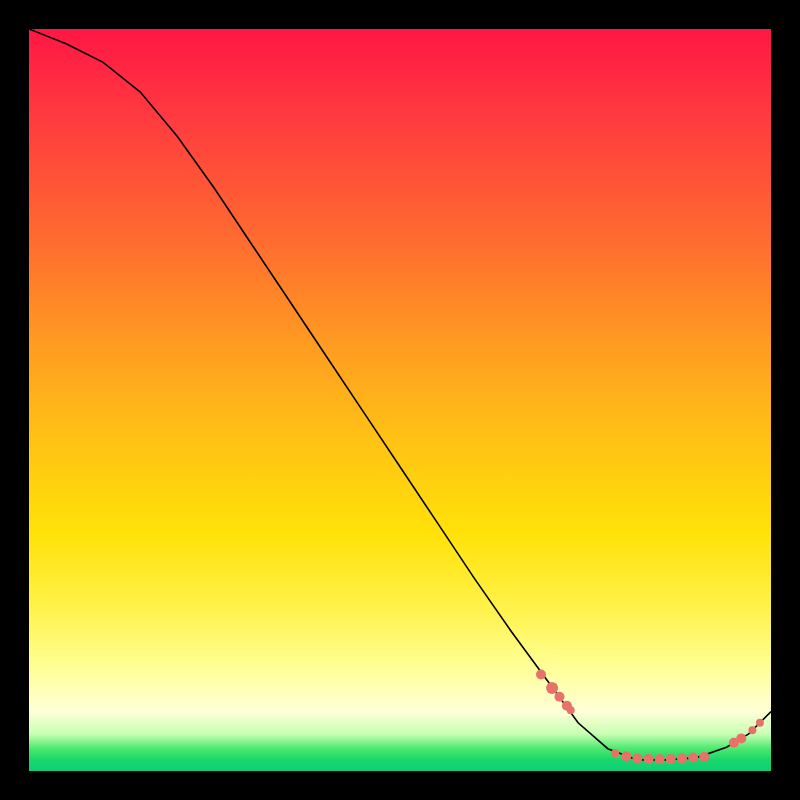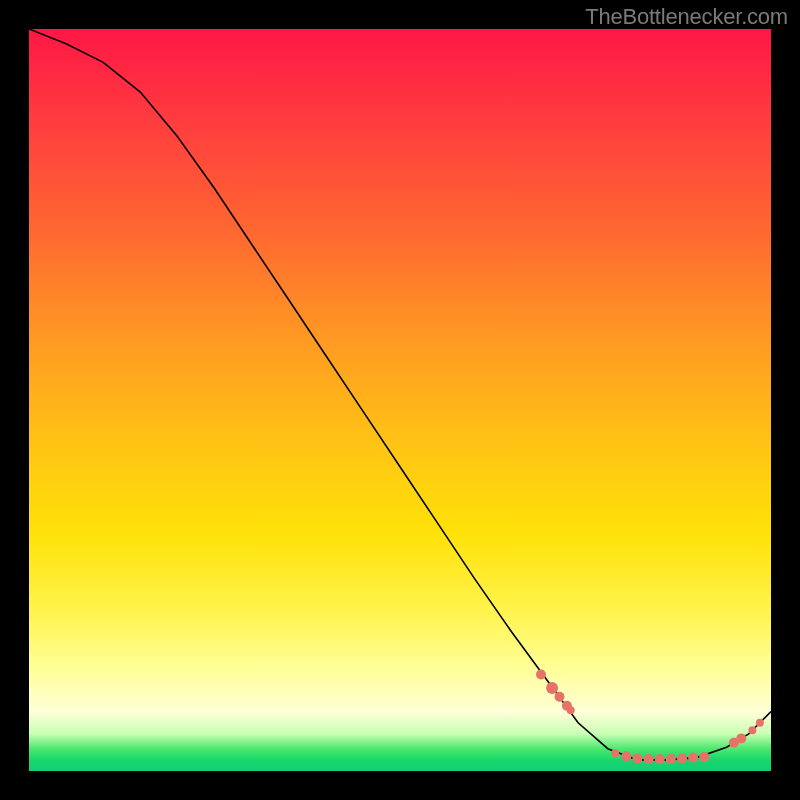--- a/index.html
+++ b/index.html
@@ -64,21 +64,20 @@
   stroke-width: 1.6;
 }
 .dot {
   fill: #e77368;
 }
 </style>
 </head>
 <body>
 
 <div class="outer">
-  <div class="attribution">TheBottlenecker.com</div>
   <div class="plot">
     <div class="gradient"></div>
     <svg class="overlay" viewBox="0 0 742 742" preserveAspectRatio="none">
       <path id="curve" class="curve-path" d="M0.0 0.0 L37.1 14.8 L74.2 33.4 L111.3 63.1 L148.4 107.6 L185.5 159.5 L222.6 215.2 L259.7 270.8 L296.8 326.5 L333.9 382.1 L371.0 437.8 L408.1 493.4 L445.2 549.1 L482.3 602.5 L519.4 653.0 L549.1 693.8 L578.8 719.7 L608.4 730.9 L638.1 730.9 L667.8 728.6 L697.5 718.3 L719.7 704.9 L742.0 682.6 "></path>
       <g id="dots">
           <circle cx="512.0" cy="645.5" r="5" class="dot"></circle>
           <circle cx="523.1" cy="658.9" r="6" class="dot"></circle>
           <circle cx="530.5" cy="667.8" r="5" class="dot"></circle>
           <circle cx="537.9" cy="676.7" r="5" class="dot"></circle>
           <circle cx="541.7" cy="681.2" r="4" class="dot"></circle>

